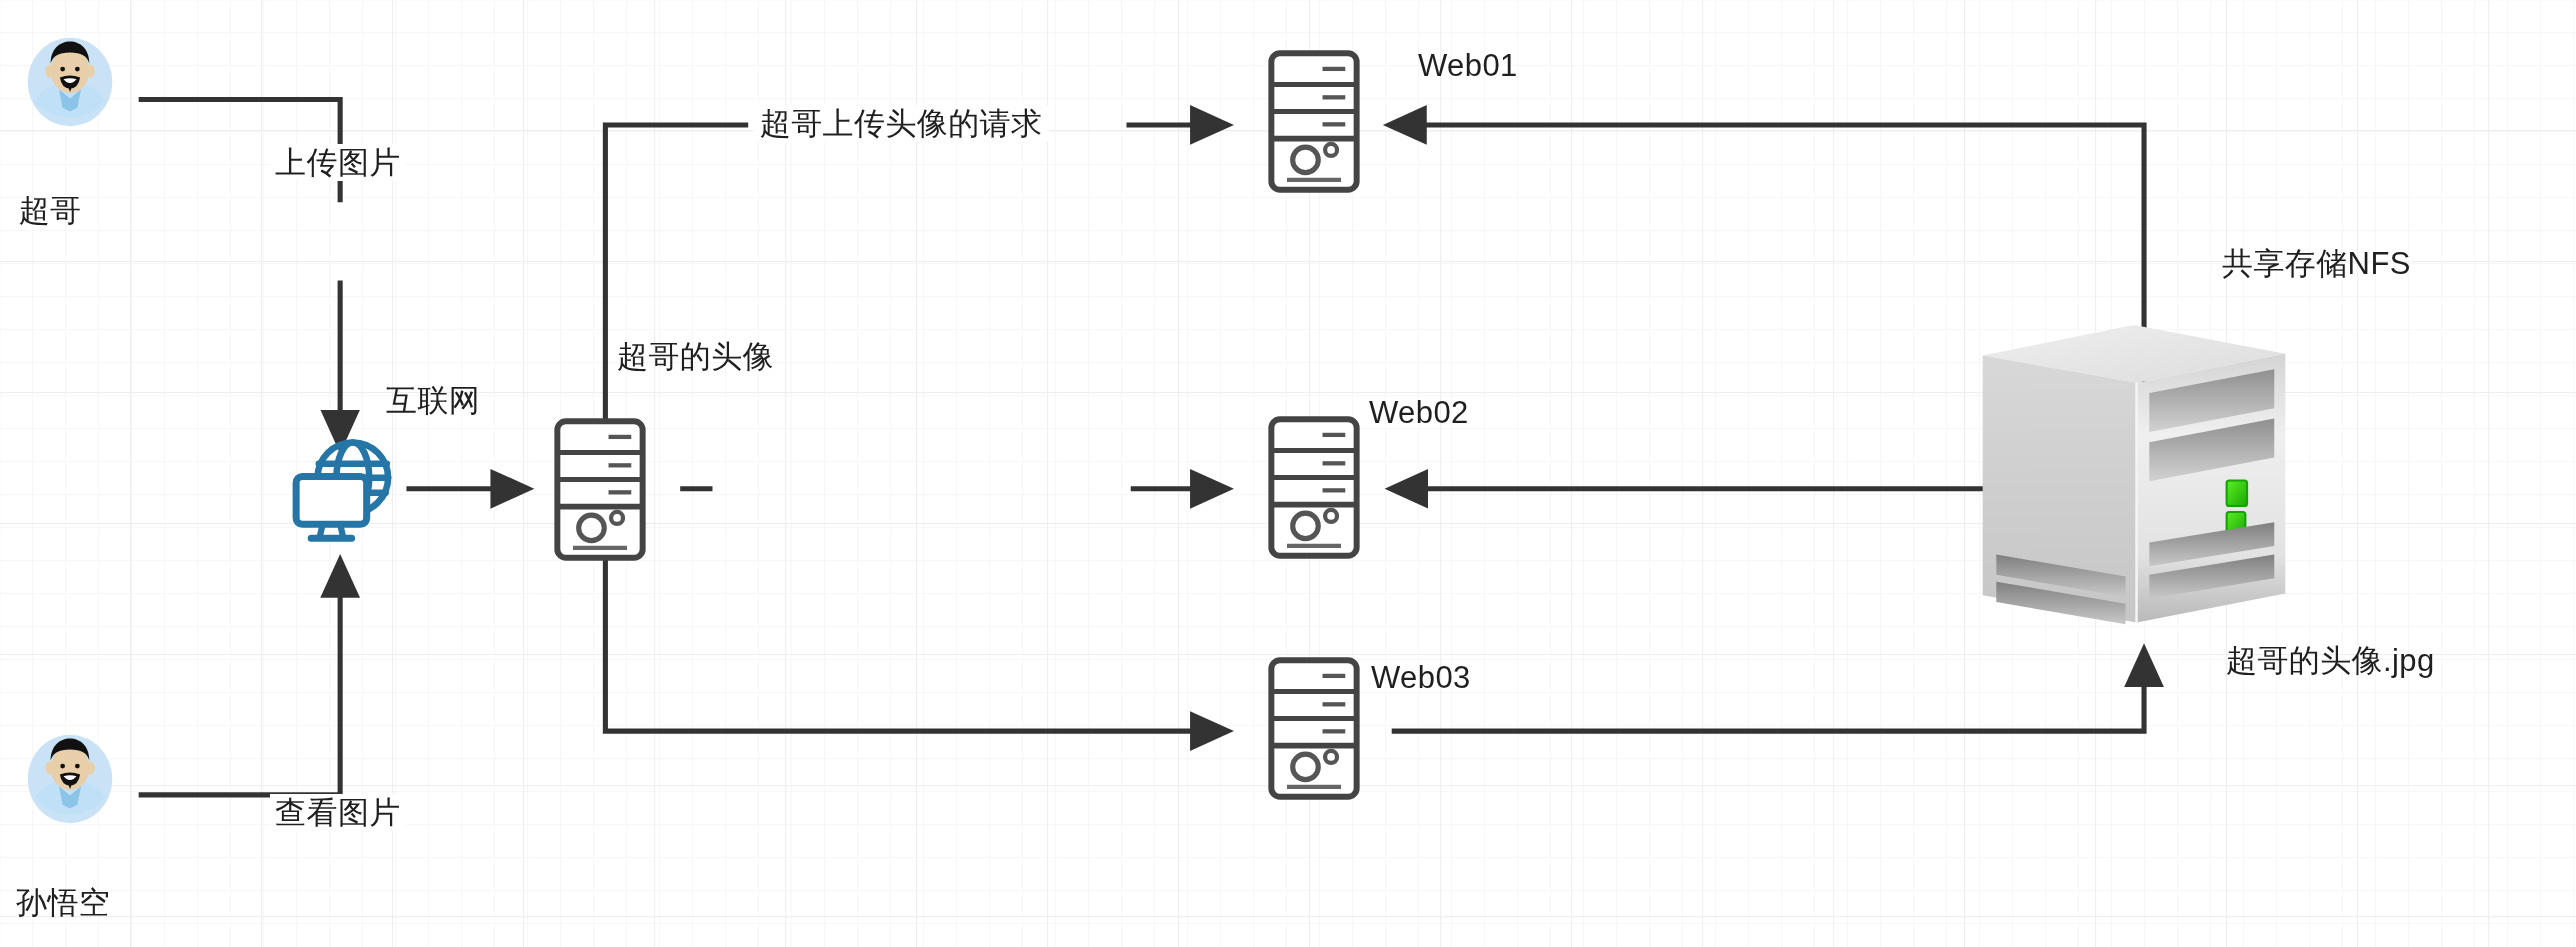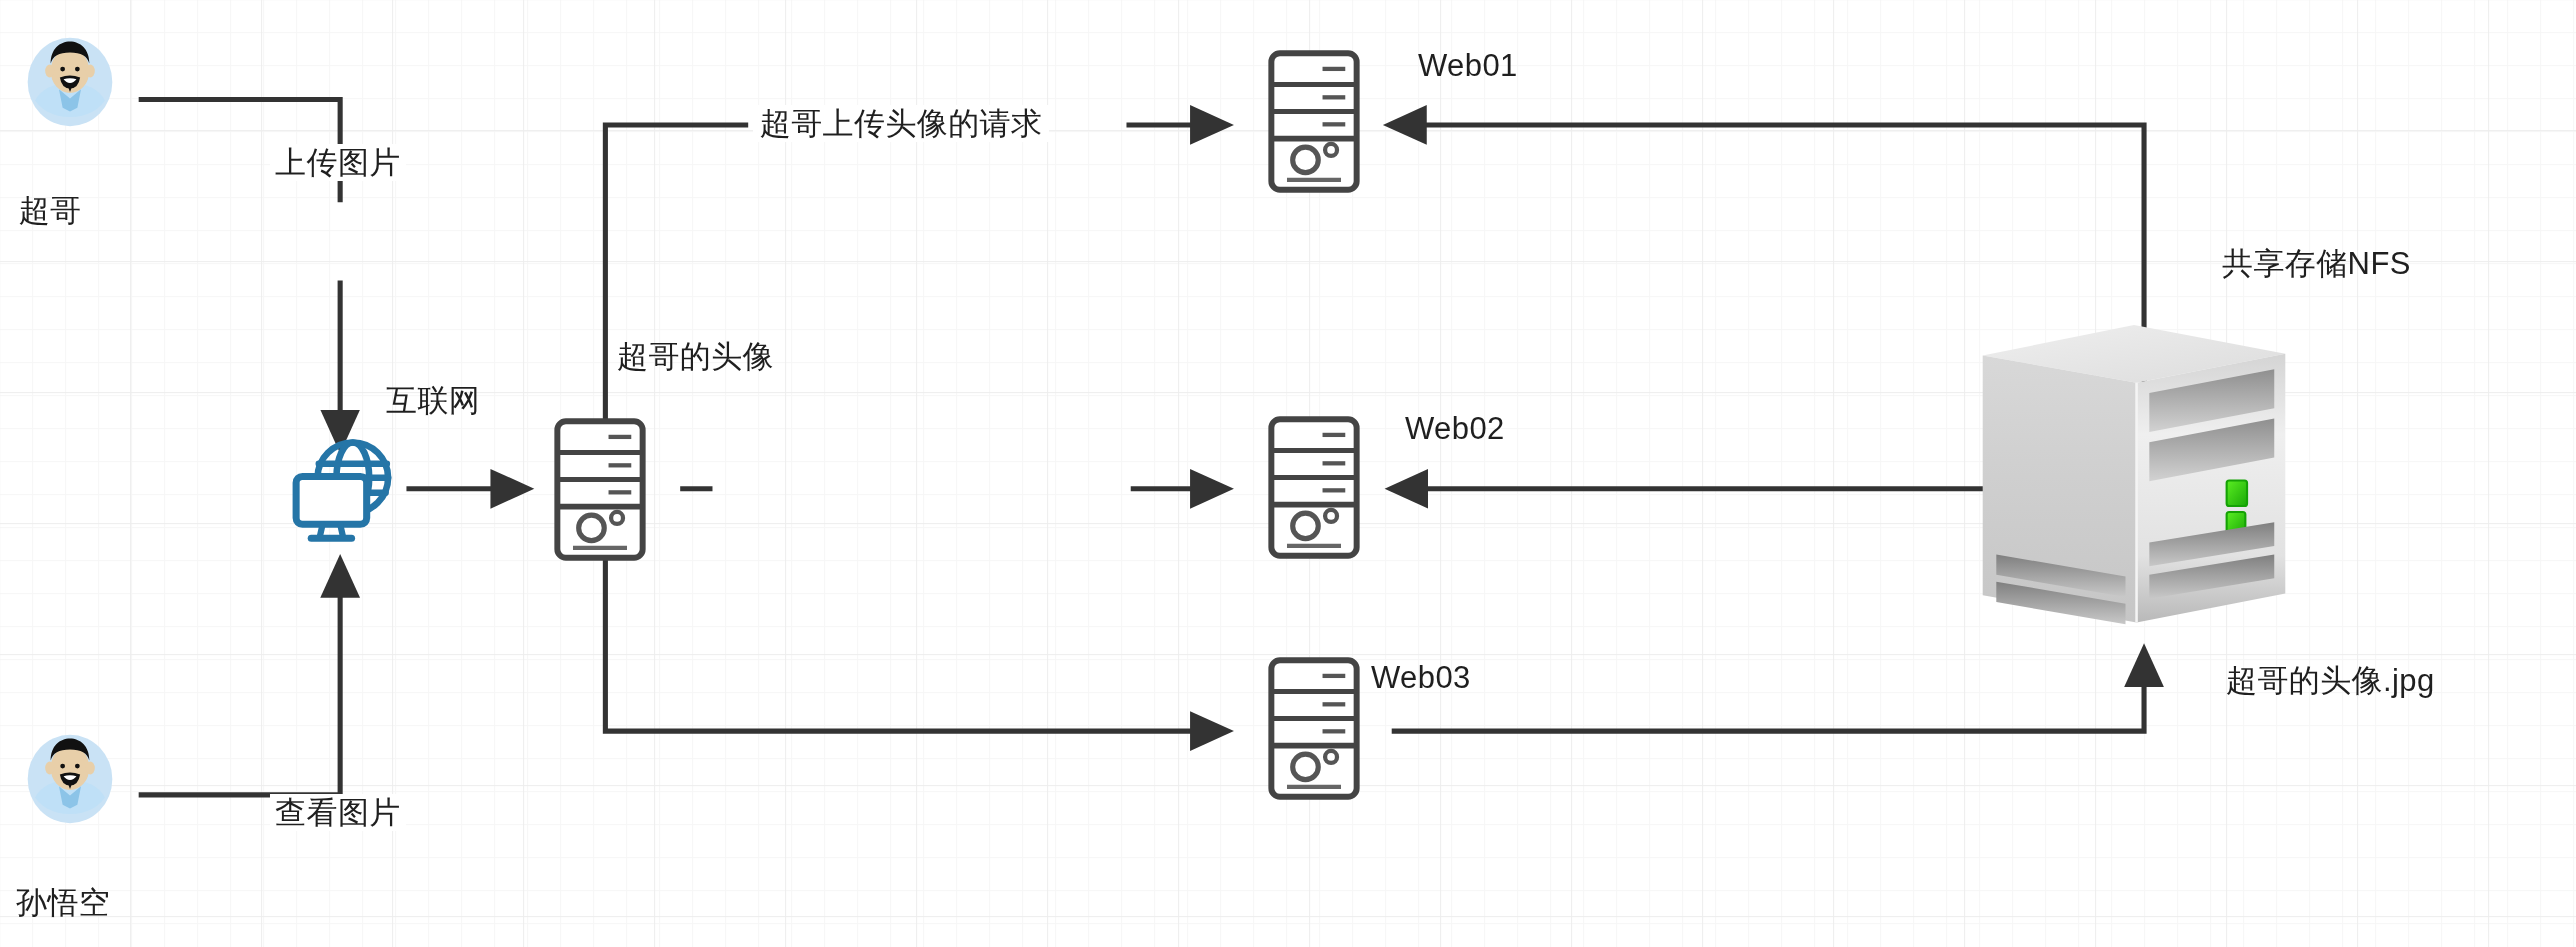--- a/index.html
+++ b/index.html
@@ -174,21 +174,21 @@
       <line x1="3" y1="44" x2="63" y2="44" stroke="#444444" stroke-width="3.6"></line>
       <line x1="3" y1="63" x2="63" y2="63" stroke="#444444" stroke-width="4"></line>
       <line x1="39" y1="14" x2="55" y2="14" stroke="#555555" stroke-width="3"></line>
       <line x1="39" y1="34" x2="55" y2="34" stroke="#555555" stroke-width="3"></line>
       <line x1="39" y1="53" x2="55" y2="53" stroke="#555555" stroke-width="3"></line>
       <circle cx="27" cy="78" r="9" fill="none" stroke="#555555" stroke-width="3.6"></circle>
       <circle cx="45" cy="71" r="4.2" fill="none" stroke="#555555" stroke-width="3"></circle>
       <line x1="14" y1="92" x2="52" y2="92" stroke="#666666" stroke-width="3"></line>
     </svg>
   </div>
-  <div class="lbl" style="left:1369px;top:412px;margin-left:36px;">Web02</div>
+  <div class="lbl" style="left:1369px;top:396px;">Web02</div>
 
   <div class="node srv" style="left:1267px;top:656px;">
     <svg width="94" height="145" viewBox="0 0 66 102">
       <rect x="3" y="3" width="60" height="96" rx="6" fill="#ffffff" stroke="#444444" stroke-width="4.2"></rect>
       <line x1="3" y1="25" x2="63" y2="25" stroke="#444444" stroke-width="3.6"></line>
       <line x1="3" y1="44" x2="63" y2="44" stroke="#444444" stroke-width="3.6"></line>
       <line x1="3" y1="63" x2="63" y2="63" stroke="#444444" stroke-width="4"></line>
       <line x1="39" y1="14" x2="55" y2="14" stroke="#555555" stroke-width="3"></line>
       <line x1="39" y1="34" x2="55" y2="34" stroke="#555555" stroke-width="3"></line>
       <line x1="39" y1="53" x2="55" y2="53" stroke="#555555" stroke-width="3"></line>
@@ -246,21 +246,21 @@
       <path d="M198 258 L345 234 L345 262 L198 286 z" fill="url(#gVent)"></path>
       <path d="M198 296 L345 272 L345 300 L198 324 z" fill="url(#gVent)"></path>
 
       <path d="M18 272 L170 298 L170 322 L18 296 z" fill="url(#gVent)"></path>
       <path d="M18 304 L170 330 L170 354 L18 328 z" fill="url(#gVent)"></path>
 
       <path d="M183 70 L183 352" stroke="#f4f4f4" stroke-width="3" fill="none"></path>
     </svg>
   </div>
   <div class="lbl" style="left:2222px;top:247px;">共享存储NFS</div>
-  <div class="lbl" style="left:2226px;top:644px;margin-top:20px;">超哥的头像.jpg</div>
+  <div class="lbl" style="left:2226px;top:644px;">超哥的头像.jpg</div>
 
   <div class="lbl lbl-edge" style="left:270px;top:136px;background:#ffffff;padding:1.7px 5.1px;margin-top:8px;">上传图片</div>
 
   <div class="lbl lbl-edge" style="left:270px;top:794px;background:#ffffff;padding:1.7px 5.1px;">查看图片</div>
 
   <div class="lbl lbl-edge" style="left:753px;top:105px;background:#ffffff;padding:1.7px 6.8px;">超哥上传头像的请求</div>
 
 
 </div>
 

